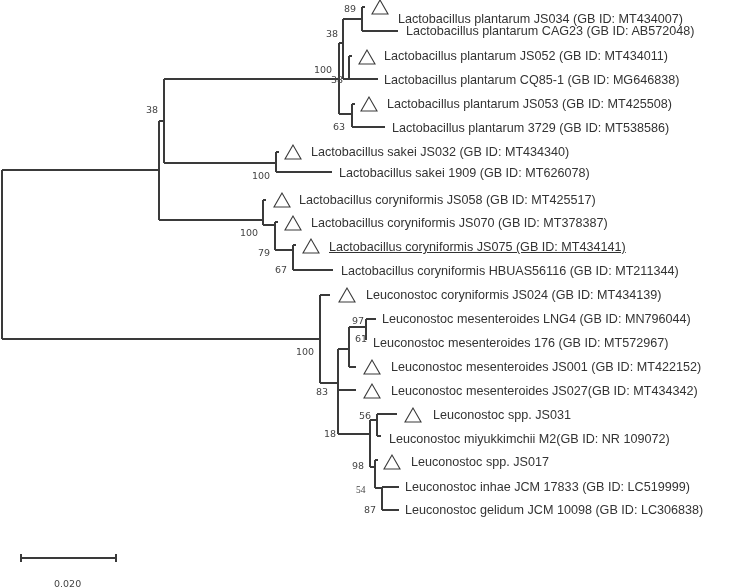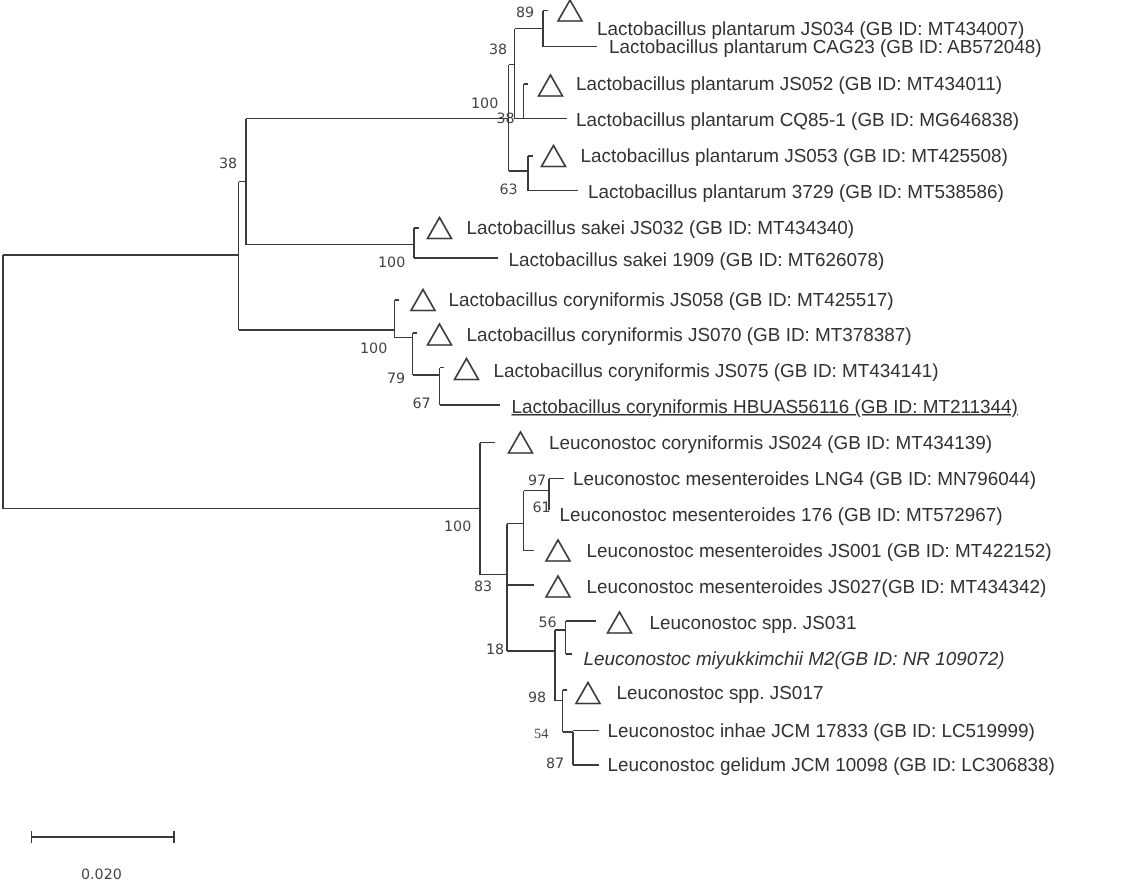--- a/index.html
+++ b/index.html
@@ -126,29 +126,29 @@
 <span class="leaf" style="left:398px; top:0px;margin-top:12px;">Lactobacillus plantarum JS034 (GB ID: MT434007)</span>
 <span class="leaf" style="left:406px; top:24px;">Lactobacillus plantarum CAG23 (GB ID: AB572048)</span>
 <span class="leaf" style="left:384px; top:49px;">Lactobacillus plantarum JS052 (GB ID: MT434011)</span>
 <span class="leaf" style="left:384px; top:73px;">Lactobacillus plantarum CQ85-1 (GB ID: MG646838)</span>
 <span class="leaf" style="left:387px; top:97px;">Lactobacillus plantarum JS053 (GB ID: MT425508)</span>
 <span class="leaf" style="left:392px; top:121px;">Lactobacillus plantarum 3729 (GB ID: MT538586)</span>
 <span class="leaf" style="left:311px; top:145px;">Lactobacillus sakei JS032 (GB ID: MT434340)</span>
 <span class="leaf" style="left:339px; top:166px;">Lactobacillus sakei 1909 (GB ID: MT626078)</span>
 <span class="leaf" style="left:299px; top:193px;">Lactobacillus coryniformis JS058 (GB ID: MT425517)</span>
 <span class="leaf" style="left:311px; top:216px;">Lactobacillus coryniformis JS070 (GB ID: MT378387)</span>
-<span class="leaf" style="left:329px; top:240px;">Lactobacillus coryniformis JS075 (GB ID: MT434141)</span>
-<span class="leaf" style="left:341px; top:264px;text-decoration:underline;">Lactobacillus coryniformis HBUAS56116 (GB ID: MT211344)</span>
+<span class="leaf" style="left:329px; top:240px;text-decoration:underline;">Lactobacillus coryniformis JS075 (GB ID: MT434141)</span>
+<span class="leaf" style="left:341px; top:264px;">Lactobacillus coryniformis HBUAS56116 (GB ID: MT211344)</span>
 <span class="leaf" style="left:366px; top:288px;">Leuconostoc coryniformis JS024 (GB ID: MT434139)</span>
 <span class="leaf" style="left:382px; top:312px;">Leuconostoc mesenteroides LNG4 (GB ID: MN796044)</span>
 <span class="leaf" style="left:373px; top:336px;">Leuconostoc mesenteroides 176 (GB ID: MT572967)</span>
 <span class="leaf" style="left:391px; top:360px;">Leuconostoc mesenteroides JS001 (GB ID: MT422152)</span>
 <span class="leaf" style="left:391px; top:384px;">Leuconostoc mesenteroides JS027(GB ID: MT434342)</span>
 <span class="leaf" style="left:433px; top:408px;">Leuconostoc spp. JS031</span>
-<span class="leaf" style="left:389px; top:432px;font-style:italic;">Leuconostoc miyukkimchii M2(GB ID: NR 109072)</span>
+<span class="leaf" style="left:389px; top:432px;">Leuconostoc miyukkimchii M2(GB ID: NR 109072)</span>
 <span class="leaf" style="left:411px; top:455px;">Leuconostoc spp. JS017</span>
 <span class="leaf" style="left:405px; top:480px;">Leuconostoc inhae JCM 17833 (GB ID: LC519999)</span>
 <span class="leaf" style="left:405px; top:503px;">Leuconostoc gelidum JCM 10098 (GB ID: LC306838)</span>
 
 <span class="boot" style="left:344px; top:4px;">89</span>
 <span class="boot" style="left:326px; top:29px;">38</span>
 <span class="boot" style="left:314px; top:65px;">100</span>
 <span class="boot" style="left:331px; top:75px;">38</span>
 <span class="boot" style="left:333px; top:122px;">63</span>
 <span class="boot" style="left:146px; top:105px;">38</span>

